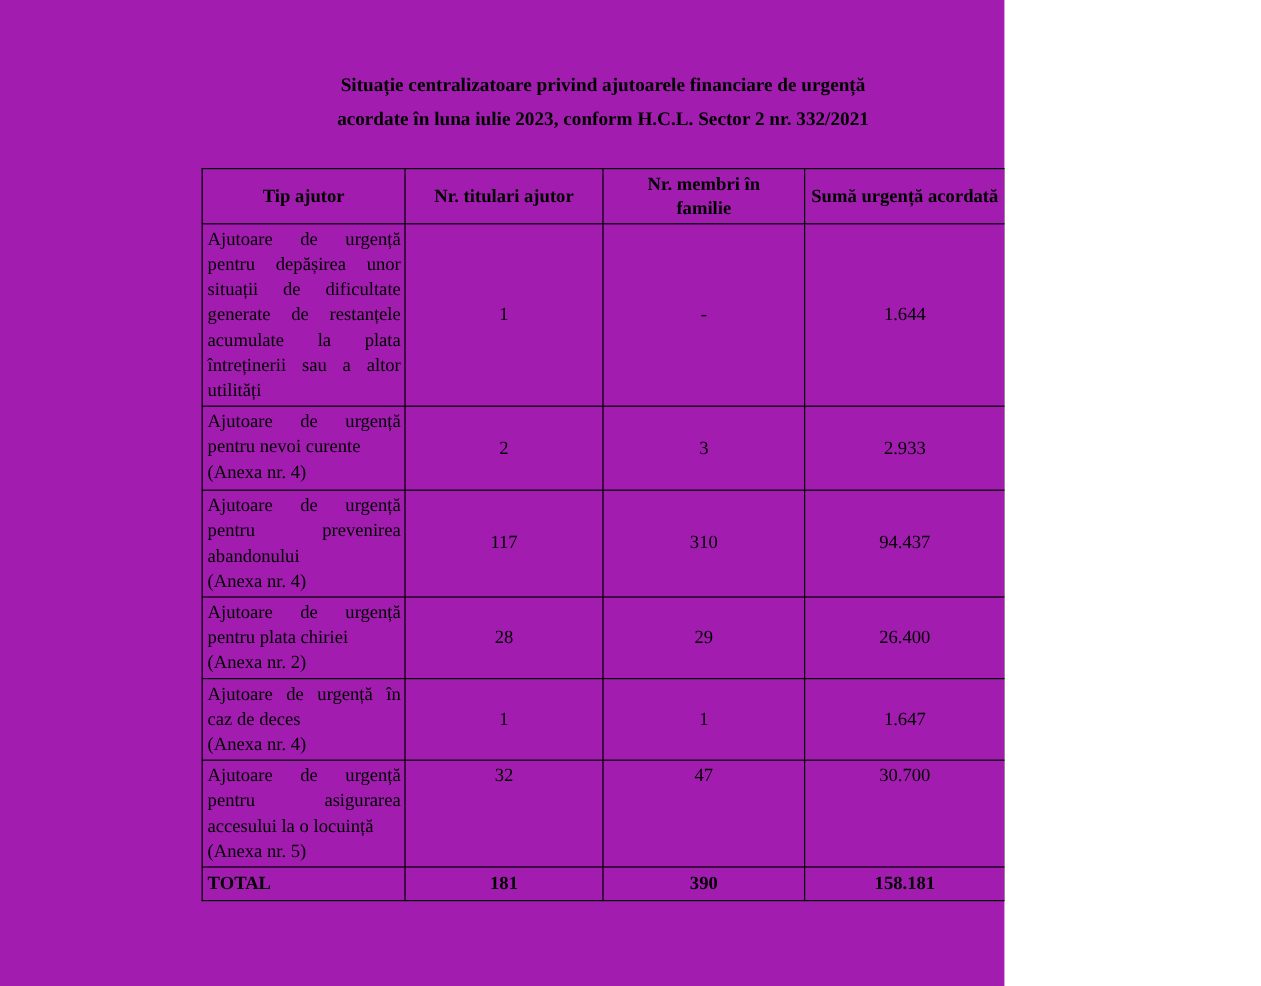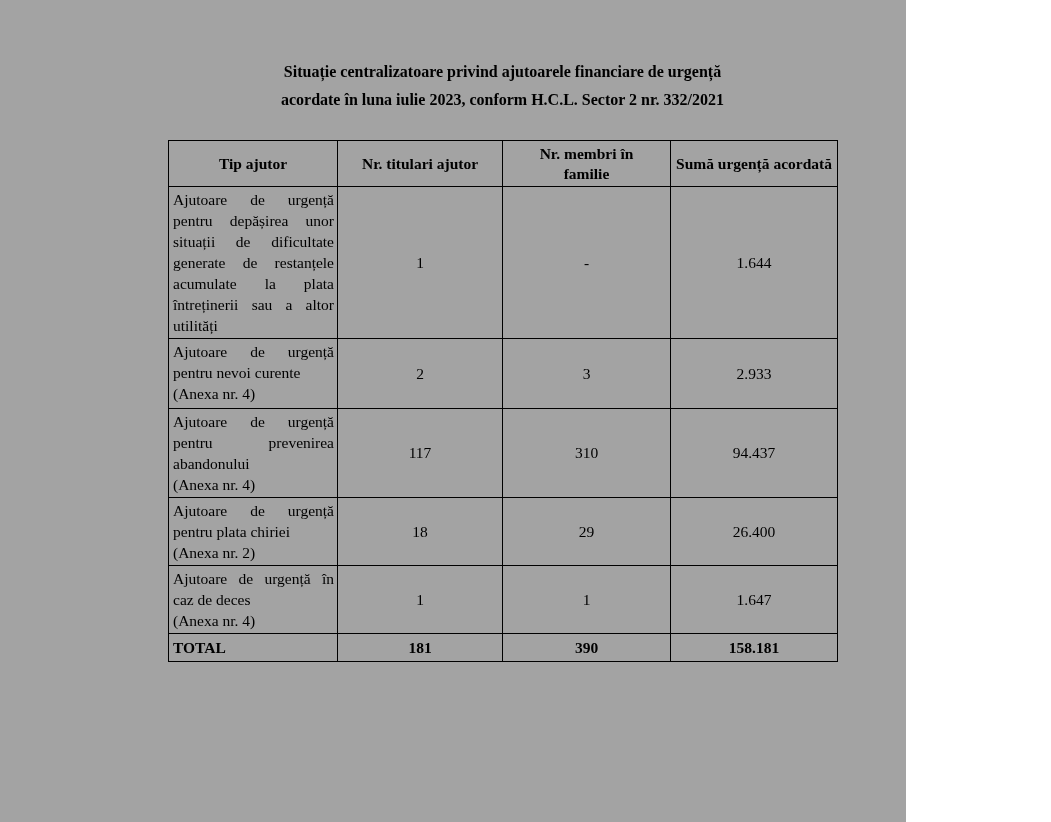--- a/index.html
+++ b/index.html
@@ -1,20 +1,20 @@
 <!DOCTYPE html>
 <html><head>
 <meta charset="utf-8">
 <style>
   html, body { margin: 0; padding: 0; }
   .page {
     position: relative;
-    width: 906px;
+    width: 837px;
     height: 822px;
-    background: #a3a3a3;
+    background: #a21caf;
     color: #000000;
     font-family: "Liberation Serif", "DejaVu Serif", serif;
     overflow: hidden;
   }
   .doc-title {
     position: absolute;
     left: 168px;
     top: 58px;
     width: 669px;
     text-align: center;
@@ -125,33 +125,40 @@
     <td class="tip" data-name="cell-tip-ajutor">Ajutoare de urgență pentru prevenirea abandonului
 (Anexa nr. 4)</td>
     <td class="num" data-name="cell-nr-titulari">117</td>
     <td class="num" data-name="cell-nr-membri">310</td>
     <td class="num" data-name="cell-suma">94.437</td>
   </tr>
 
   <tr data-name="table-row">
     <td class="tip" data-name="cell-tip-ajutor">Ajutoare de urgență pentru plata chiriei
 (Anexa nr. 2)</td>
-    <td class="num" data-name="cell-nr-titulari">18</td>
+    <td class="num" data-name="cell-nr-titulari">28</td>
     <td class="num" data-name="cell-nr-membri">29</td>
     <td class="num" data-name="cell-suma">26.400</td>
   </tr>
 
   <tr data-name="table-row">
     <td class="tip" data-name="cell-tip-ajutor">Ajutoare de urgență în caz de deces
 (Anexa nr. 4)</td>
     <td class="num" data-name="cell-nr-titulari">1</td>
     <td class="num" data-name="cell-nr-membri">1</td>
     <td class="num" data-name="cell-suma">1.647</td>
   </tr>
 
+  <tr data-name="table-row">
+    <td class="tip" data-name="cell-tip-ajutor">Ajutoare de urgență pentru asigurarea accesului la o locuință
+(Anexa nr. 5)</td>
+    <td class="num" data-name="cell-nr-titulari">32</td>
+    <td class="num" data-name="cell-nr-membri">47</td>
+    <td class="num" data-name="cell-suma">30.700</td>
+  </tr>
 </tbody>
     <tbody data-name="table-footer">
       <tr class="total-row" data-name="total-row">
         <td class="label" data-name="total-label">TOTAL</td>
         <td class="num" data-name="total-nr-titulari">181</td>
         <td class="num" data-name="total-nr-membri">390</td>
         <td class="num" data-name="total-suma">158.181</td>
       </tr>
     </tbody>
   </table>

